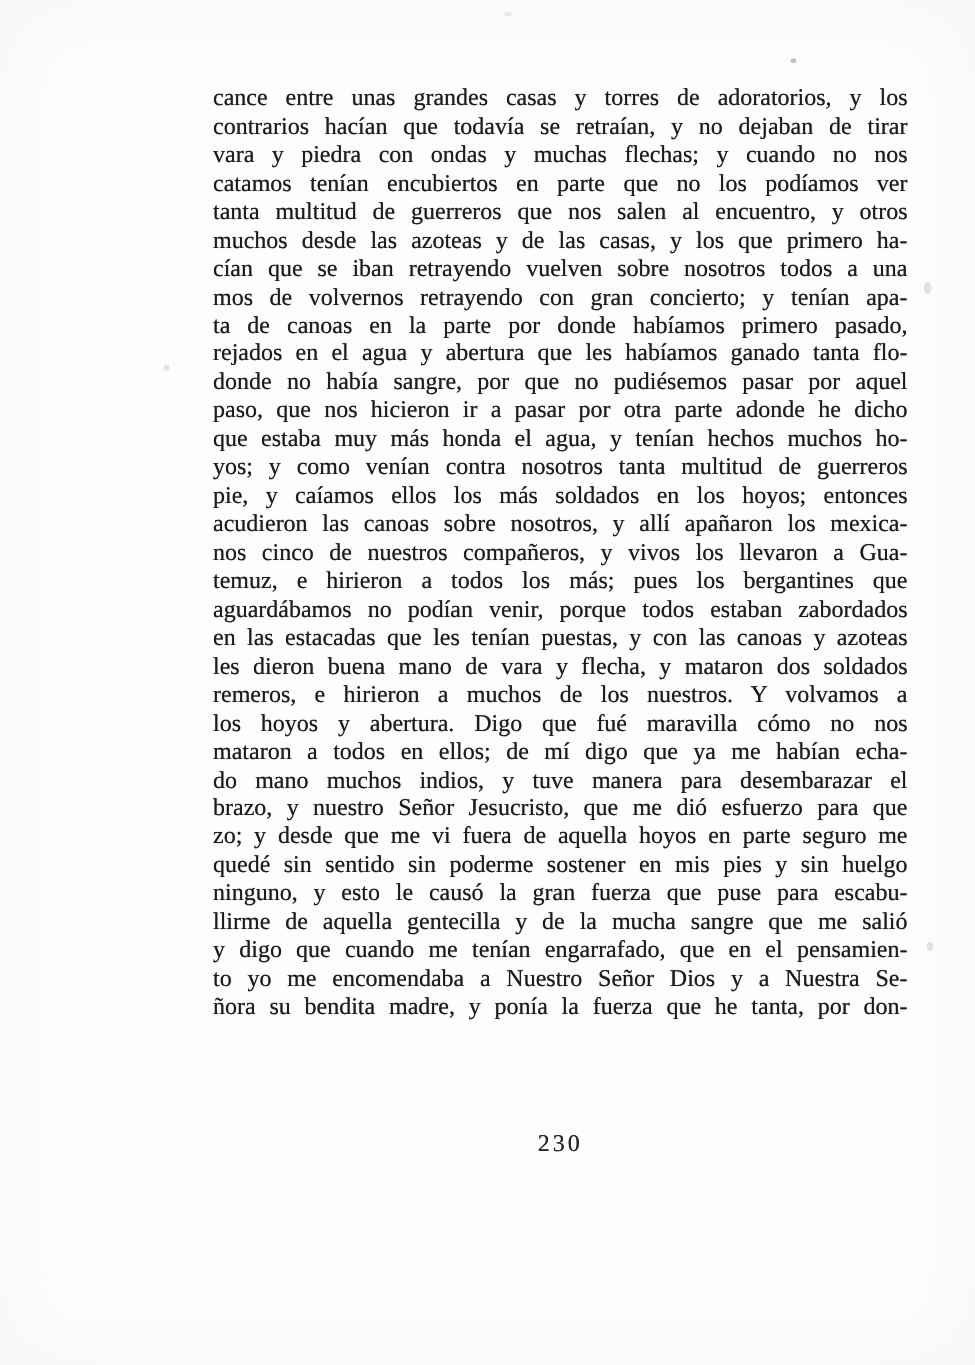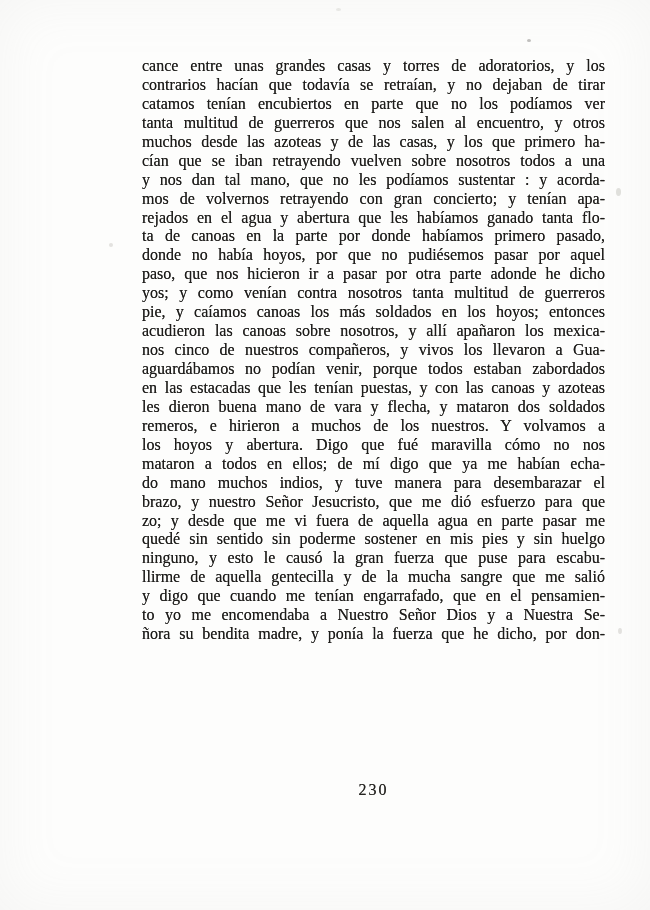--- a/index.html
+++ b/index.html
@@ -43,21 +43,20 @@
   .page-number {
     position: absolute;
     left: 142px;
     top: 754px;
     width: 463px;
     text-align: center;
     color: #262522;
     font-size: 16px;
     letter-spacing: 2px;
     text-shadow: 0 0 0.4px rgba(25,24,22,0.7);
-    margin-top: 27px;
   }
   
   .speck {
     position: absolute;
     border-radius: 50%;
     pointer-events: none;
   }
   .speck-1 { left: 527px; top: 39px;  width: 4px; height: 3px; background: rgba(120,118,112,0.45); }
   .speck-2 { left: 616px; top: 188px; width: 5px; height: 8px; background: rgba(160,158,150,0.30); }
   .speck-3 { left: 109px; top: 243px; width: 4px; height: 4px; background: rgba(150,148,140,0.25); }
@@ -70,45 +69,47 @@
 <div class="scan-page">
   <div class="speck speck-1"></div>
   <div class="speck speck-2"></div>
   <div class="speck speck-3"></div>
   <div class="speck speck-4"></div>
   <div class="speck speck-5"></div>
 
   <div class="text-block">
     <div class="text-line">cance entre unas grandes casas y torres de adoratorios, y los</div>
     <div class="text-line">contrarios hacían que todavía se retraían, y no dejaban de tirar</div>
+    <div class="text-line">vara y piedra con ondas y muchas flechas; y cuando no nos</div>
     <div class="text-line">catamos tenían encubiertos en parte que no los podíamos ver</div>
     <div class="text-line">tanta multitud de guerreros que nos salen al encuentro, y otros</div>
     <div class="text-line">muchos desde las azoteas y de las casas, y los que primero ha-</div>
     <div class="text-line">cían que se iban retrayendo vuelven sobre nosotros todos a una</div>
-    <div class="text-line">y nos dan tal mano, que no les podíamos sustentar : y acorda-</div>
     <div class="text-line">mos de volvernos retrayendo con gran concierto; y tenían apa-</div>
+    <div class="text-line">ta de canoas en la parte por donde habíamos primero pasado,</div>
     <div class="text-line">rejados en el agua y abertura que les habíamos ganado tanta flo-</div>
-    <div class="text-line">ta de canoas en la parte por donde habíamos primero pasado,</div>
-    <div class="text-line">donde no había hoyos, por que no pudiésemos pasar por aquel</div>
+    <div class="text-line">donde no había sangre, por que no pudiésemos pasar por aquel</div>
     <div class="text-line">paso, que nos hicieron ir a pasar por otra parte adonde he dicho</div>
+    <div class="text-line">que estaba muy más honda el agua, y tenían hechos muchos ho-</div>
     <div class="text-line">yos; y como venían contra nosotros tanta multitud de guerreros</div>
-    <div class="text-line">pie, y caíamos canoas los más soldados en los hoyos; entonces</div>
+    <div class="text-line">pie, y caíamos ellos los más soldados en los hoyos; entonces</div>
     <div class="text-line">acudieron las canoas sobre nosotros, y allí apañaron los mexica-</div>
     <div class="text-line">nos cinco de nuestros compañeros, y vivos los llevaron a Gua-</div>
+    <div class="text-line">temuz, e hirieron a todos los más; pues los bergantines que</div>
     <div class="text-line">aguardábamos no podían venir, porque todos estaban zabordados</div>
     <div class="text-line">en las estacadas que les tenían puestas, y con las canoas y azoteas</div>
     <div class="text-line">les dieron buena mano de vara y flecha, y mataron dos soldados</div>
     <div class="text-line">remeros, e hirieron a muchos de los nuestros.  Y volvamos a</div>
     <div class="text-line">los hoyos y abertura.  Digo que fué maravilla cómo no nos</div>
     <div class="text-line">mataron a todos en ellos; de mí digo que ya me habían echa-</div>
     <div class="text-line">do mano muchos indios, y tuve manera para desembarazar el</div>
     <div class="text-line">brazo, y nuestro Señor Jesucristo, que me dió esfuerzo para que</div>
-    <div class="text-line">zo; y desde que me vi fuera de aquella agua en parte pasar me</div>
+    <div class="text-line">zo; y desde que me vi fuera de aquella hoyos en parte seguro me</div>
     <div class="text-line">quedé sin sentido sin poderme sostener en mis pies y sin huelgo</div>
     <div class="text-line">ninguno, y esto le causó la gran fuerza que puse para escabu-</div>
     <div class="text-line">llirme de aquella gentecilla y de la mucha sangre que me salió</div>
     <div class="text-line">y digo que cuando me tenían engarrafado, que en el pensamien-</div>
     <div class="text-line">to yo me encomendaba a Nuestro Señor Dios y a Nuestra Se-</div>
-    <div class="text-line">ñora su bendita madre, y ponía la fuerza que he dicho, por don-</div>
+    <div class="text-line">ñora su bendita madre, y ponía la fuerza que he tanta, por don-</div>
   </div>
 
   <div class="page-number">230</div>
 </div>
 
 </body></html>

